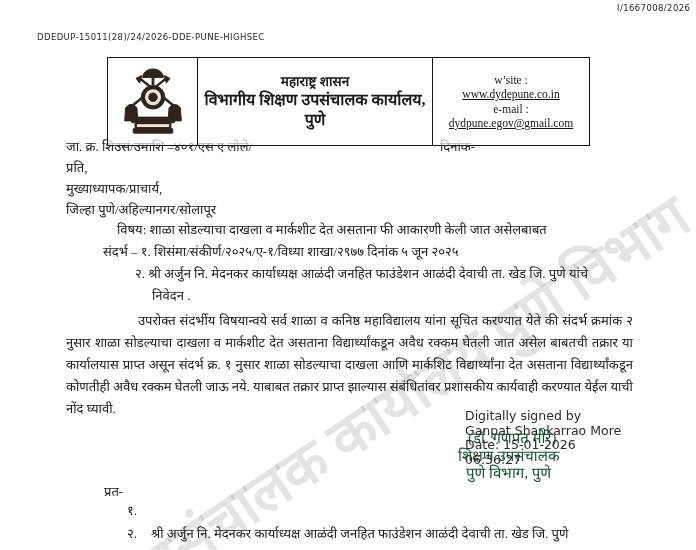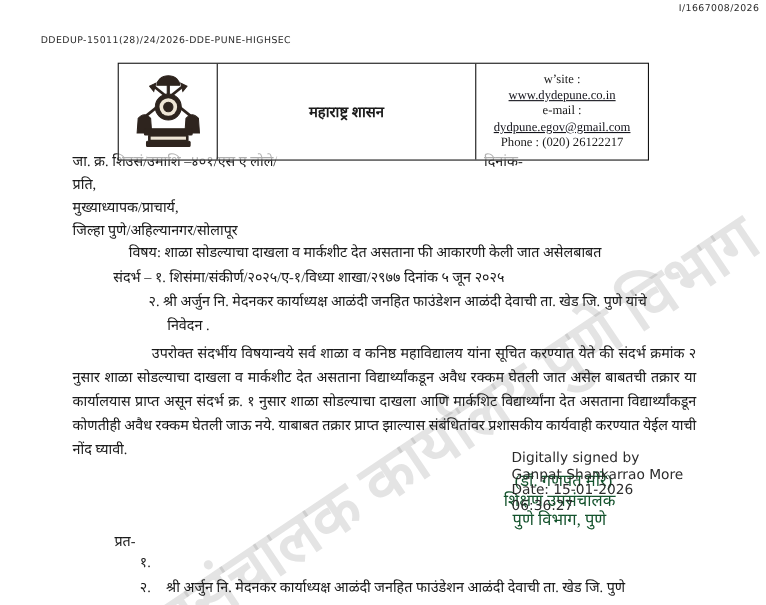--- a/index.html
+++ b/index.html
@@ -146,27 +146,27 @@
 
         <rect x="9" y="52" width="46" height="6" rx="1"></rect>
         <rect x="13" y="58" width="38" height="6" rx="1"></rect>
         <rect x="11" y="64" width="42" height="5" rx="1"></rect>
         <rect x="15" y="59.5" width="34" height="3" fill="#efe6d6" stroke="none"></rect>
       </g>
     </svg>
   </div>
   <div class="lh-cell lh-center-cell">
     <div class="lh-govt">महाराष्ट्र शासन</div>
+    <div class="lh-office">विभागीय शिक्षण उपसंचालक कार्यालय, पुणे</div>
   </div>
   <div class="lh-cell lh-contact-cell">
     <div>w’site :</div>
     <div class="lh-link">www.dydepune.co.in</div>
     <div>e-mail :</div>
     <div class="lh-link">dydpune.egov@gmail.com</div>
-    <div>Phone : (020) 26122217</div>
   </div>
 </div>
 
 <div class="abs mr" style="left:66px; top:139px;">जा. क्र. शिउसं/उमाशि –४०१/एस ए लोले/</div>
 <div class="abs mr" style="left:440px; top:139px;">दिनांक-</div>
 
 <div class="abs mr" style="left:66px; top:160px;">प्रति,</div>
 <div class="abs mr" style="left:66px; top:181px;">मुख्याध्यापक/प्राचार्य,</div>
 <div class="abs mr" style="left:66px; top:202px;">जिल्हा पुणे/अहिल्यानगर/सोलापूर</div>
 

